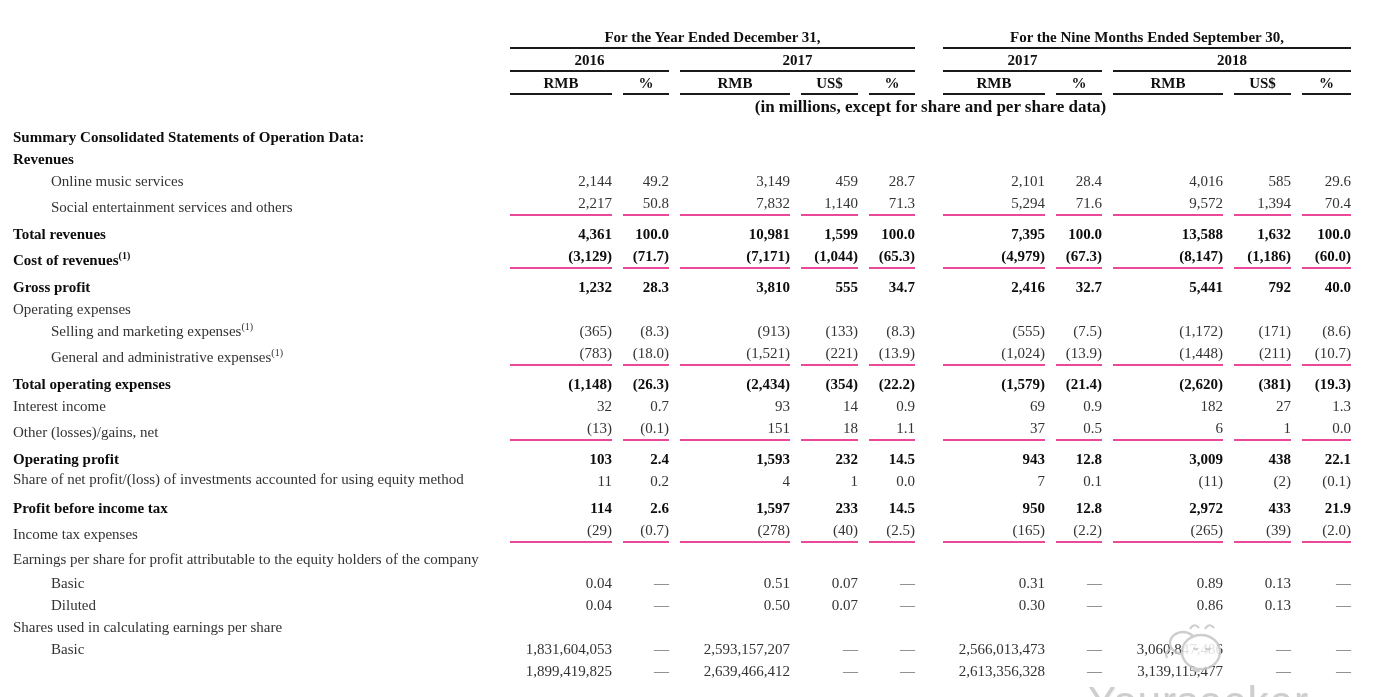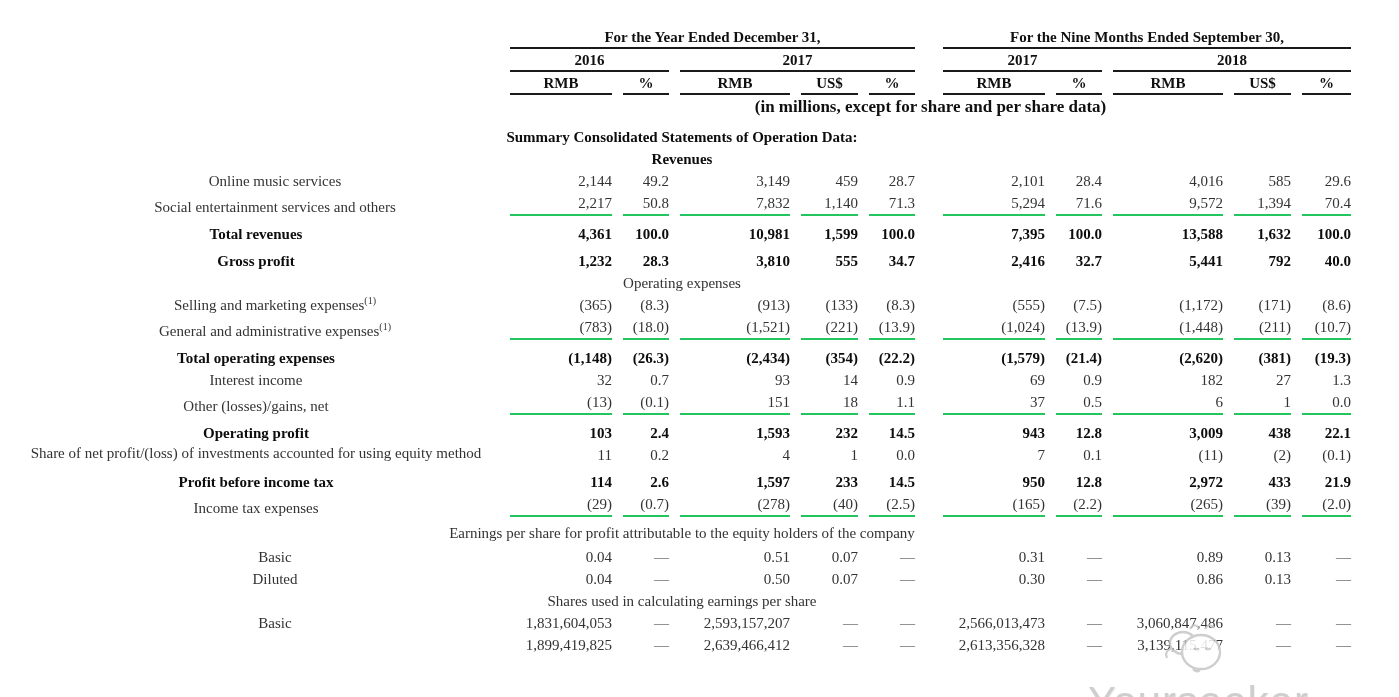--- a/index.html
+++ b/index.html
@@ -19,26 +19,26 @@
   thead th {
     font-weight:bold; color:#101010; text-align:center;
     border-bottom:2px solid #1a1a1a; padding:3px 0 1px;
   }
   thead td.lblh { border:none; }
   thead td.units {
     text-align:center; font-weight:bold; color:#101010;
     padding:2px 0 7px; border:none; font-size:17px;
   }
   tbody td { height:22px; color:#333; }
-  td.lbl { text-align:center; }
+  td.lbl { text-align:left; }
   td.num { text-align:right; }
   .b { font-weight:bold; color:#0d0d0d; }
   .ind1 { padding-left:38px; }
   .wrap { white-space:normal; max-width:470px; padding-left:16px; text-indent:-16px; line-height:1.32; }
-  .ru-s { border-bottom:2px solid #22c55e; padding-bottom:2px; }
+  .ru-s { border-bottom:2px solid #ec4899; padding-bottom:2px; }
   .ru-d { border-bottom:6px double #1a1a1a; padding-bottom:2px; }
   .pt   { padding-top:5px; }
   .dash { color:#6f6f6f; }
   sup.fnote { font-size:10px; line-height:0; vertical-align:super; }
   .watermark {
     position:absolute; left:1082px; top:596px; display:flex; align-items:center;
     pointer-events:none; opacity:0.85;flex-direction:column;
   }
   .wm-text {
     font-family:"Liberation Sans", sans-serif; font-size:42px; font-weight:500;
@@ -142,20 +142,34 @@
           <td class="num b pt">1,599</td>
           <td class="num b pt">100.0</td>
           <td></td>
           <td class="num b pt">7,395</td>
           <td class="num b pt">100.0</td>
           <td class="num b pt">13,588</td>
           <td class="num b pt">1,632</td>
           <td class="num b pt">100.0</td>
         </tr>
         <tr>
+          <td class="lbl b" colspan="1"><span>Cost of revenues</span><sup class="fnote">(1)</sup></td>
+          <td class="num b ru-s">(3,129)</td>
+          <td class="num b ru-s">(71.7)</td>
+          <td class="num b ru-s">(7,171)</td>
+          <td class="num b ru-s">(1,044)</td>
+          <td class="num b ru-s">(65.3)</td>
+          <td></td>
+          <td class="num b ru-s">(4,979)</td>
+          <td class="num b ru-s">(67.3)</td>
+          <td class="num b ru-s">(8,147)</td>
+          <td class="num b ru-s">(1,186)</td>
+          <td class="num b ru-s">(60.0)</td>
+        </tr>
+        <tr>
           <td class="lbl b pt" colspan="1"><span>Gross profit</span></td>
           <td class="num b pt">1,232</td>
           <td class="num b pt">28.3</td>
           <td class="num b pt">3,810</td>
           <td class="num b pt">555</td>
           <td class="num b pt">34.7</td>
           <td></td>
           <td class="num b pt">2,416</td>
           <td class="num b pt">32.7</td>
           <td class="num b pt">5,441</td>

